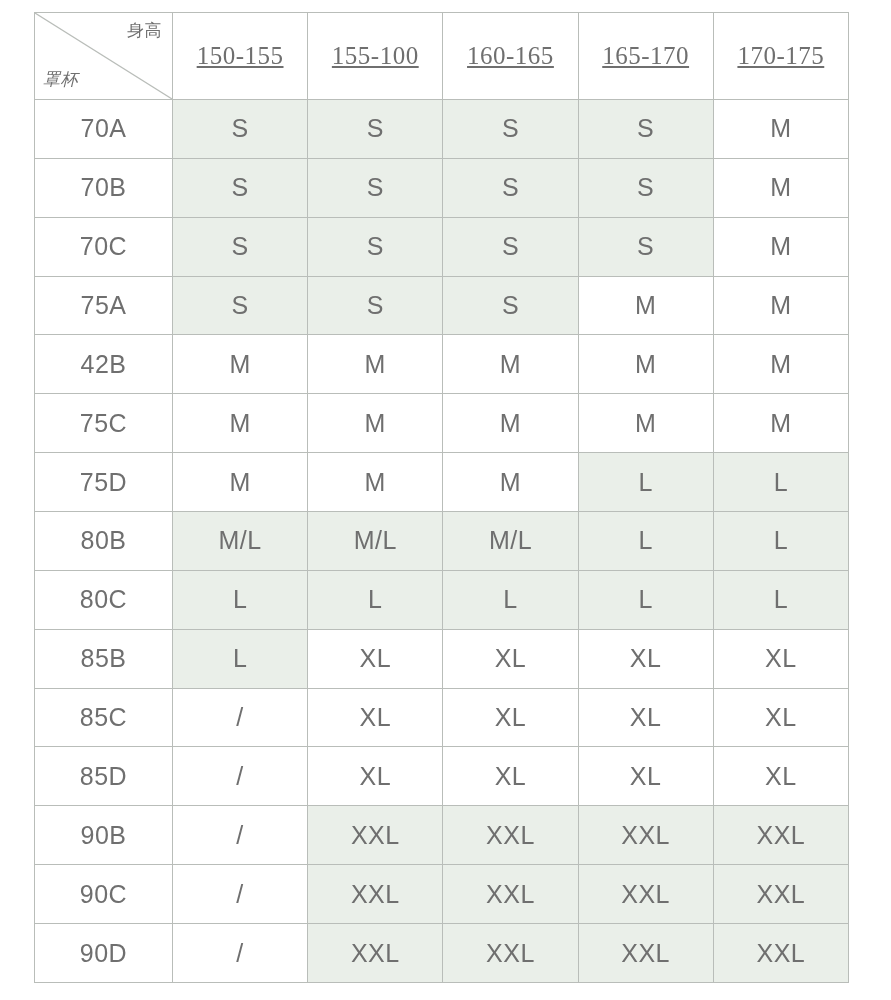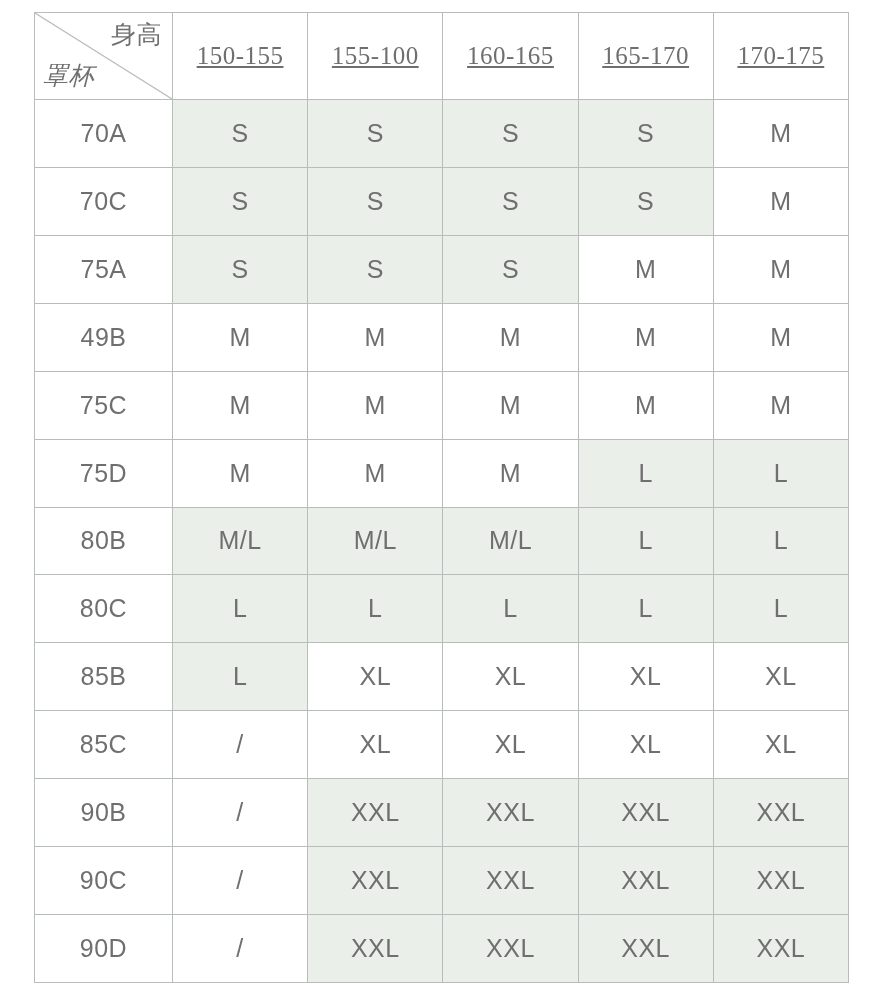--- a/index.html
+++ b/index.html
@@ -64,21 +64,21 @@
   }
   td.corner .diag {
     position: absolute;
     left: 0; top: 0;
     width: 100%;
     height: 100%;
     display: block;
   }
   td.corner .lbl {
     position: absolute;
-    font-size: 25px;
+    font-size: 17px;
     color: #6f6f6f;
     line-height: 1;
     font-family: "Liberation Sans", "DejaVu Sans", sans-serif;
   }
   td.corner .lbl-height {
     right: 10px;
     top: 9px;
   }
   td.corner .lbl-cup {
     left: 8px;
@@ -141,37 +141,45 @@
       <tbody id="chart-body">
           <tr>
             <td class="row-head">70A</td>
             <td class="cell shaded">S</td>
             <td class="cell shaded">S</td>
             <td class="cell shaded">S</td>
             <td class="cell shaded">S</td>
             <td class="cell plain">M</td>
           </tr>
           <tr>
+            <td class="row-head">70B</td>
+            <td class="cell shaded">S</td>
+            <td class="cell shaded">S</td>
+            <td class="cell shaded">S</td>
+            <td class="cell shaded">S</td>
+            <td class="cell plain">M</td>
+          </tr>
+          <tr>
             <td class="row-head">70C</td>
             <td class="cell shaded">S</td>
             <td class="cell shaded">S</td>
             <td class="cell shaded">S</td>
             <td class="cell shaded">S</td>
             <td class="cell plain">M</td>
           </tr>
           <tr>
             <td class="row-head">75A</td>
             <td class="cell shaded">S</td>
             <td class="cell shaded">S</td>
             <td class="cell shaded">S</td>
             <td class="cell plain">M</td>
             <td class="cell plain">M</td>
           </tr>
           <tr>
-            <td class="row-head">49B</td>
+            <td class="row-head">42B</td>
             <td class="cell plain">M</td>
             <td class="cell plain">M</td>
             <td class="cell plain">M</td>
             <td class="cell plain">M</td>
             <td class="cell plain">M</td>
           </tr>
           <tr>
             <td class="row-head">75C</td>
             <td class="cell plain">M</td>
             <td class="cell plain">M</td>
@@ -213,20 +221,28 @@
           </tr>
           <tr>
             <td class="row-head">85C</td>
             <td class="cell plain slash">/</td>
             <td class="cell plain">XL</td>
             <td class="cell plain">XL</td>
             <td class="cell plain">XL</td>
             <td class="cell plain">XL</td>
           </tr>
           <tr>
+            <td class="row-head">85D</td>
+            <td class="cell plain slash">/</td>
+            <td class="cell plain">XL</td>
+            <td class="cell plain">XL</td>
+            <td class="cell plain">XL</td>
+            <td class="cell plain">XL</td>
+          </tr>
+          <tr>
             <td class="row-head">90B</td>
             <td class="cell plain slash">/</td>
             <td class="cell shaded">XXL</td>
             <td class="cell shaded">XXL</td>
             <td class="cell shaded">XXL</td>
             <td class="cell shaded">XXL</td>
           </tr>
           <tr>
             <td class="row-head">90C</td>
             <td class="cell plain slash">/</td>

